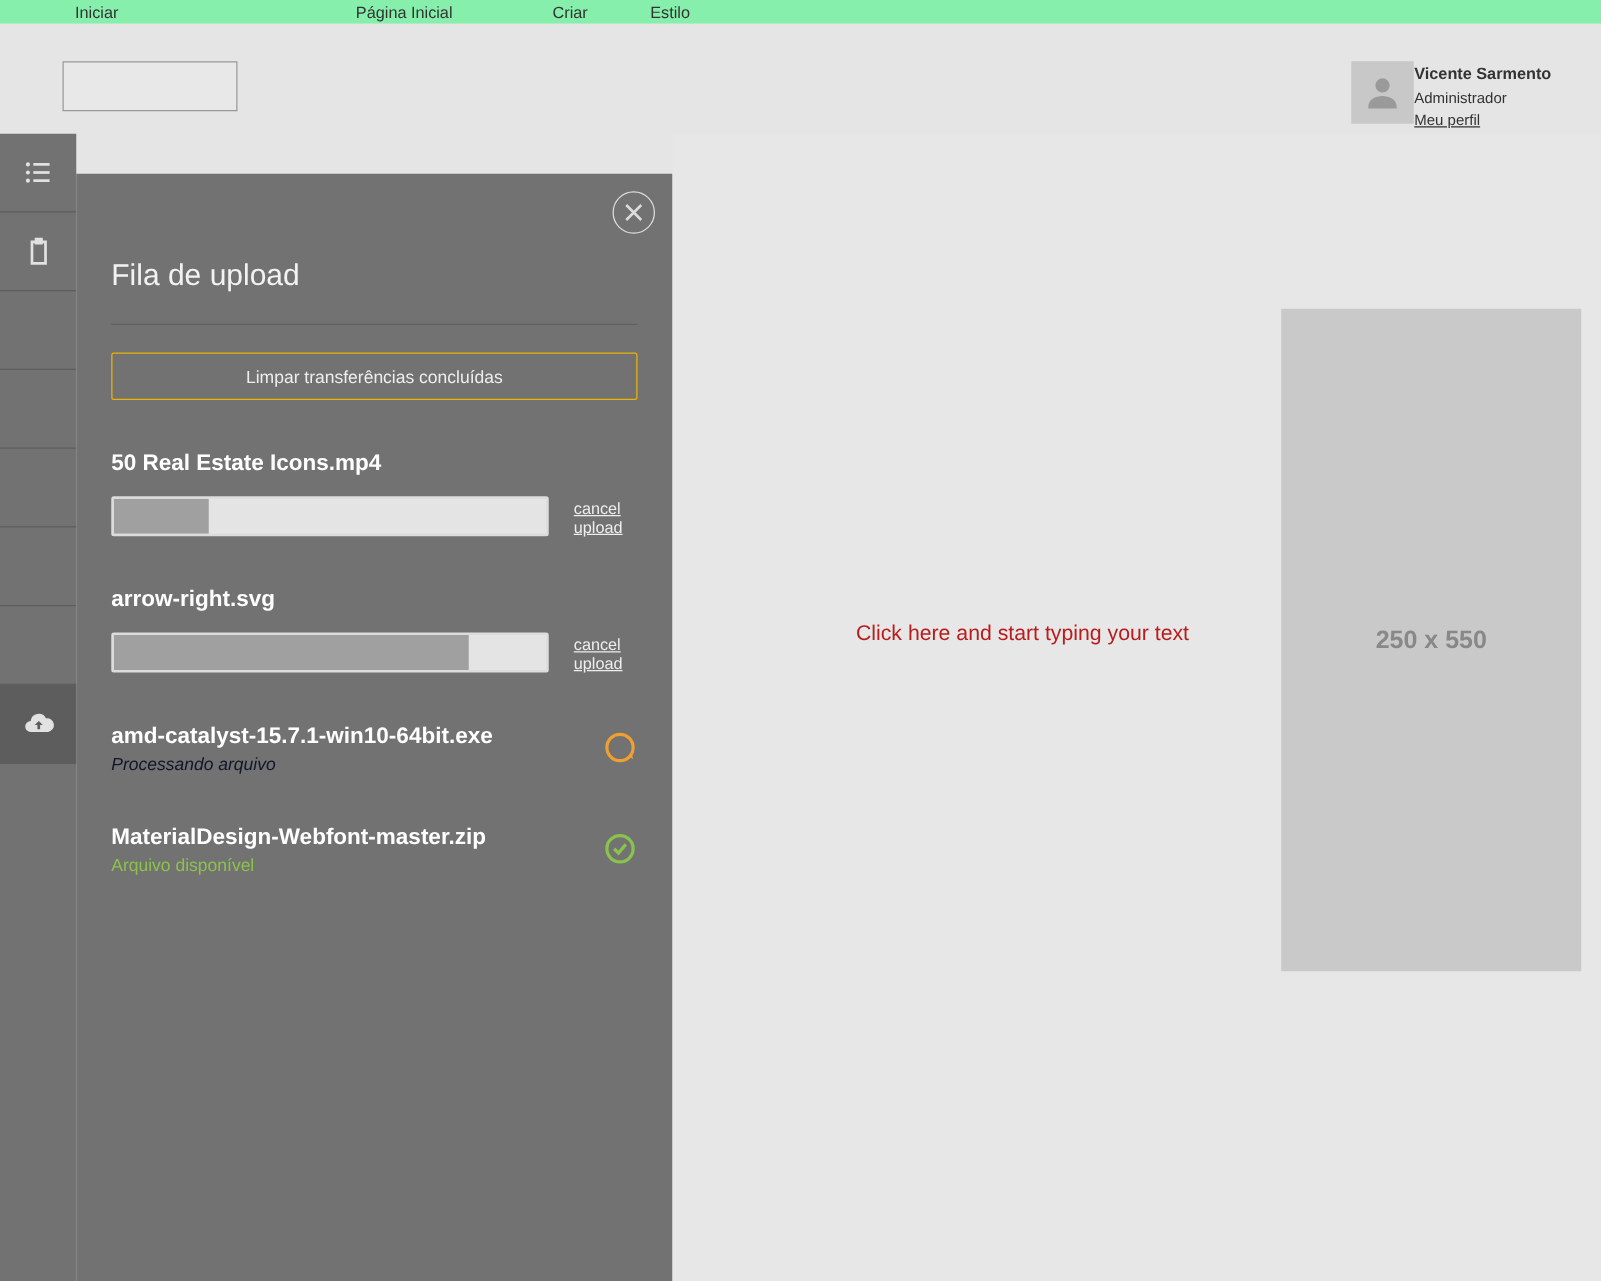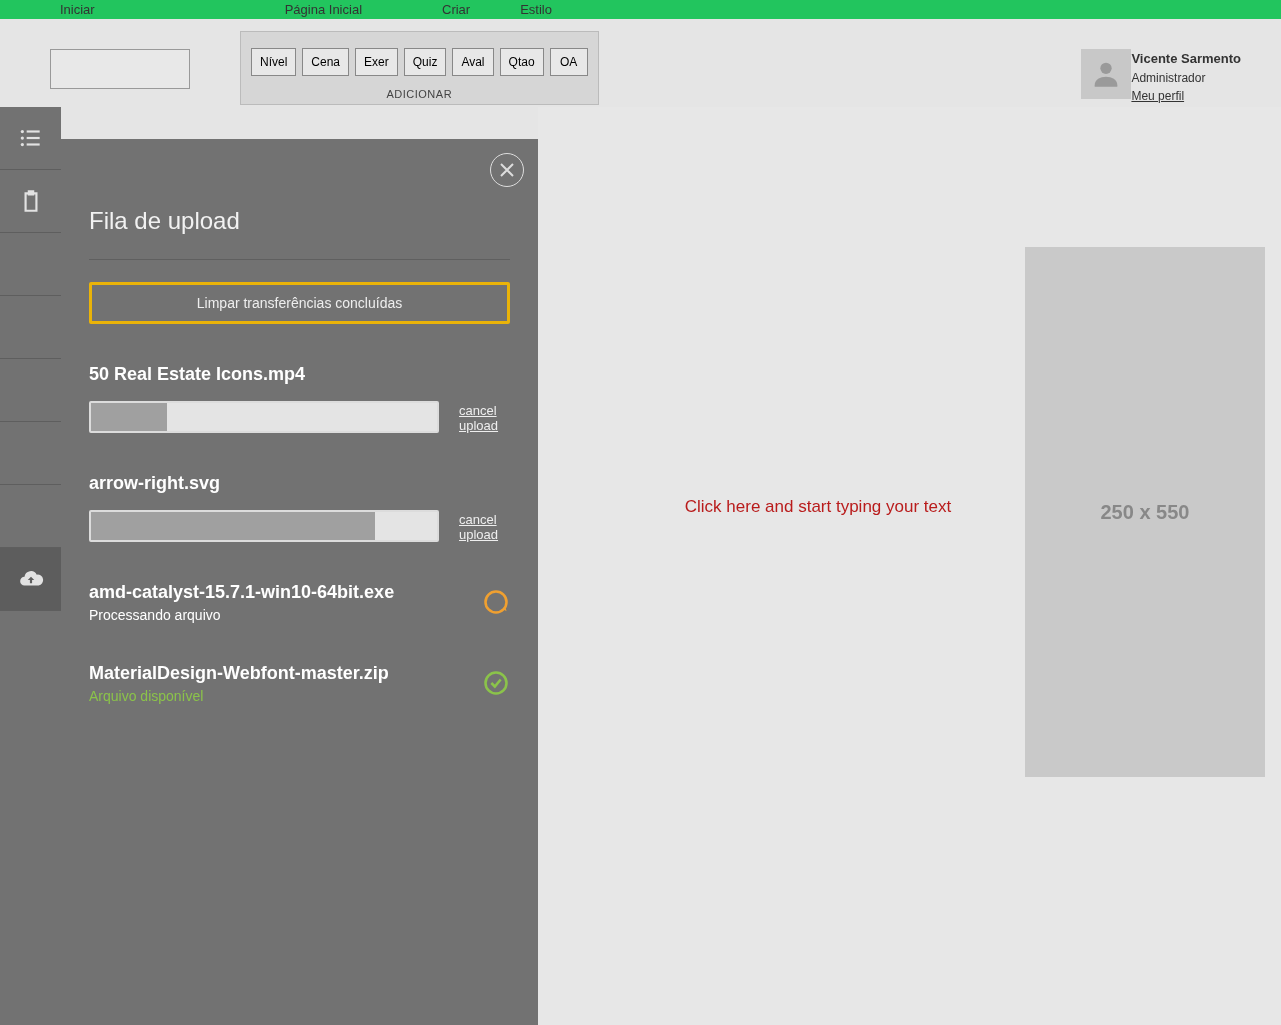--- a/index.html
+++ b/index.html
@@ -1,18 +1,18 @@
 <!DOCTYPE html>
 <html><head>
 <meta charset="utf-8">
 <style>
 * { margin: 0; padding: 0; box-sizing: border-box; }
 body { font-family: -apple-system, BlinkMacSystemFont, "Segoe UI", Arial, sans-serif; background: #e5e5e5; width: 1281px; height: 1025px; overflow: hidden; }
 
-.top-nav { height: 19px; background: #22c55e; display: flex; align-items: center; gap: 0; color: #333; font-size: 13px; }
+.top-nav { height: 19px; background: #86efac; display: flex; align-items: center; gap: 0; color: #333; font-size: 13px; }
 .top-nav .nav-item { padding: 0 20px; cursor: pointer; }
 .top-nav .nav-item:first-child { margin-left: 40px; }
 .top-nav .nav-item:nth-child(2) { margin-left: 150px; }
 .top-nav .nav-item:nth-child(3) { margin-left: 40px; }
 .top-nav .nav-item:nth-child(4) { margin-left: 10px; }
 
 .ribbon { height: 88px; background: #e5e5e5; display: flex; align-items: flex-start; padding-top: 12px; }
 .ribbon-left { width: 240px; display: flex; justify-content: center; padding-top: 18px; }
 .ribbon-box { width: 140px; height: 40px; border: 1px solid #999; background: #e8e8e8; }
 
@@ -34,33 +34,33 @@
 .rail-item { height: 63px; display: flex; align-items: center; justify-content: center; border-bottom: 1px solid #5e5e5e; cursor: pointer; }
 .rail-item svg { width: 26px; height: 26px; fill: #e2e2e2; }
 .rail-item.active { background: #5d5d5d; }
 .rail-item.empty { cursor: default; }
 
 .upload-panel { width: 477px; background: #727272; color: #fff; position: relative; padding: 28px 28px 0 28px; overflow-y: auto; margin-top: 32px; }
 .panel-close { position: absolute; top: 14px; right: 14px; width: 34px; height: 34px; border: 1.5px solid #ddd; border-radius: 50%; display: flex; align-items: center; justify-content: center; cursor: pointer; }
 .panel-close svg { width: 14px; height: 14px; stroke: #ddd; stroke-width: 2; fill: none; }
 .panel-title { font-size: 24px; font-weight: 400; margin-top: 40px; margin-bottom: 24px; color: #f2f2f2; }
 .panel-divider { height: 1px; background: #5f5f5f; margin-bottom: 22px; }
-.clear-btn { width: 100%; border: 3px solid #eab308; background: transparent; color: #eee; font-size: 14px; padding: 10px 12px; border-radius: 2px; cursor: pointer; margin-bottom: 40px; text-align: center; }
+.clear-btn { width: 100%; border: 1px solid #eab308; background: transparent; color: #eee; font-size: 14px; padding: 10px 12px; border-radius: 2px; cursor: pointer; margin-bottom: 40px; text-align: center; }
 
 .upload-item { margin-bottom: 40px; }
 .file-name { font-size: 18px; font-weight: 600; color: #fff; margin-bottom: 16px; }
 .progress-row { display: flex; align-items: flex-end; gap: 20px; }
 .progress-bar { flex: 0 0 350px; height: 32px; border: 2px solid #dcdcdc; border-radius: 2px; background: #e4e4e4; overflow: hidden; }
 .progress-fill { height: 100%; background: #a0a0a0; }
 .cancel-link { font-size: 13px; color: #eee; text-decoration: underline; cursor: pointer; }
 
 .status-row { display: flex; align-items: flex-start; }
 .status-left { flex: 1; }
 .status-text { font-size: 14px; margin-top: 4px; }
-.status-text.processing { color: #ffffff; }
+.status-text.processing { color: #0f172a; font-style: italic; }
 .status-text.done { color: #8bc34a; }
 .status-icon { margin-top: 6px; }
 .status-icon svg { width: 28px; height: 28px; }
 
 .content { flex: 1; background: #e7e7e7; display: flex; align-items: flex-start; justify-content: flex-start; padding: 140px 0 0 0; position: relative; }
 .content-text { position: absolute; left: 80px; top: 390px; font-size: 17px; color: #b91c1c; width: 400px; text-align: center; cursor: text; }
 .content-placeholder { position: absolute; right: 16px; top: 140px; width: 240px; height: 530px; background: #c9c9c9; display: flex; align-items: center; justify-content: center; color: #888; font-size: 20px; font-weight: 600; }
 </style>
 </head>
 <body>
@@ -70,32 +70,20 @@
   <div class="nav-item">Página Inicial</div>
   <div class="nav-item">Criar</div>
   <div class="nav-item">Estilo</div>
 </div>
 
 <div class="ribbon">
   <div class="ribbon-left">
     <div class="ribbon-box"></div>
   </div>
 
-  <div class="ribbon-group">
-    <div class="group-body">
-      <button class="ribbon-btn">Nível</button>
-      <button class="ribbon-btn">Cena</button>
-      <button class="ribbon-btn">Exer</button>
-      <button class="ribbon-btn">Quiz</button>
-      <button class="ribbon-btn">Aval</button>
-      <button class="ribbon-btn">Qtao</button>
-      <button class="ribbon-btn">OA</button>
-    </div>
-    <div class="group-label">ADICIONAR</div>
-  </div>
 
 
   <div class="ribbon-user">
     <div class="avatar">
       <svg viewBox="0 0 24 24">
           <circle cx="12" cy="8" r="4"></circle>
           <path d="M4 20c0-4 4-6 8-6s8 2 8 6v1H4z"></path>
         </svg>
     </div>
     <div class="user-info">

